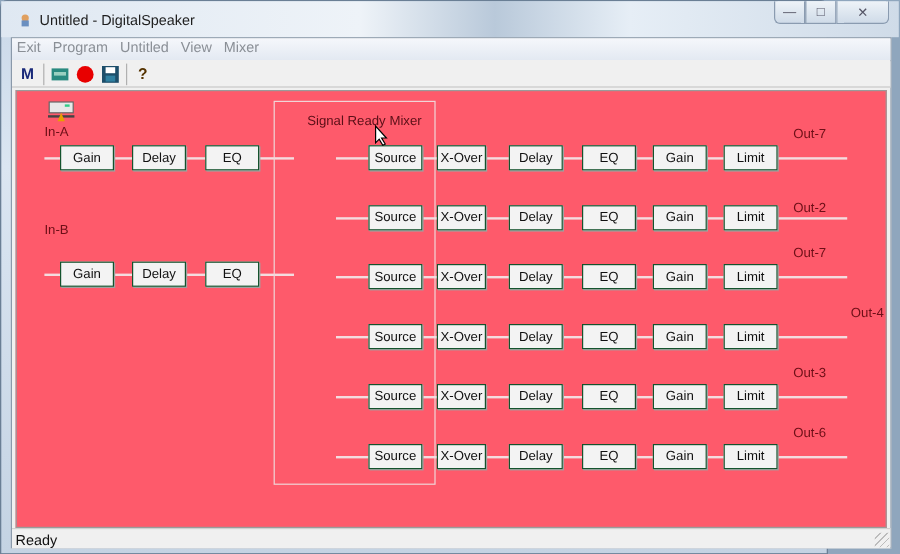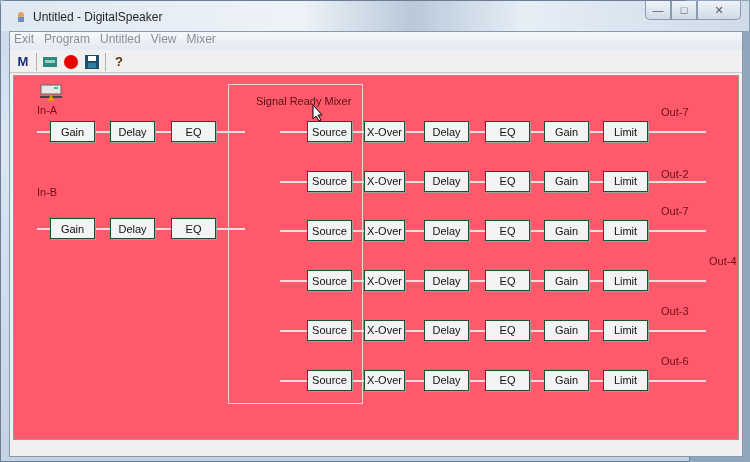--- a/index.html
+++ b/index.html
@@ -199,14 +199,18 @@
           <div class="block" style="left: 471px; top: 293.5px; width: 45px;">EQ</div>
           <div class="block" style="left: 530px; top: 293.5px; width: 45px;">Gain</div>
           <div class="block" style="left: 589px; top: 293.5px; width: 45px;">Limit</div>
         </div>
 
       <svg class="cursor" style="left:298px;top:28px;" width="12" height="18" viewBox="0 0 12 18">
         <polygon points="1,1 1,15 4,12 7,17 9,16 6,11 10,11" fill="#fff" stroke="#000" stroke-width="1"></polygon>
       </svg>
     </div>
 
+    <div class="statusbar">
+      <span class="status-text">Ready</span>
+      <div class="grip"></div>
+    </div>
   </div>
 </div>
 
 </body></html>

